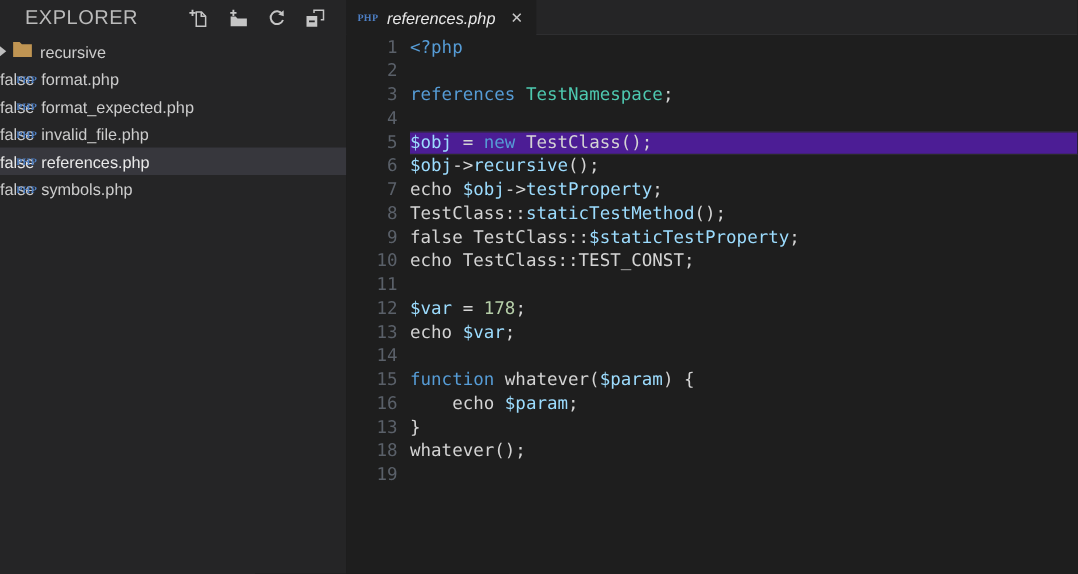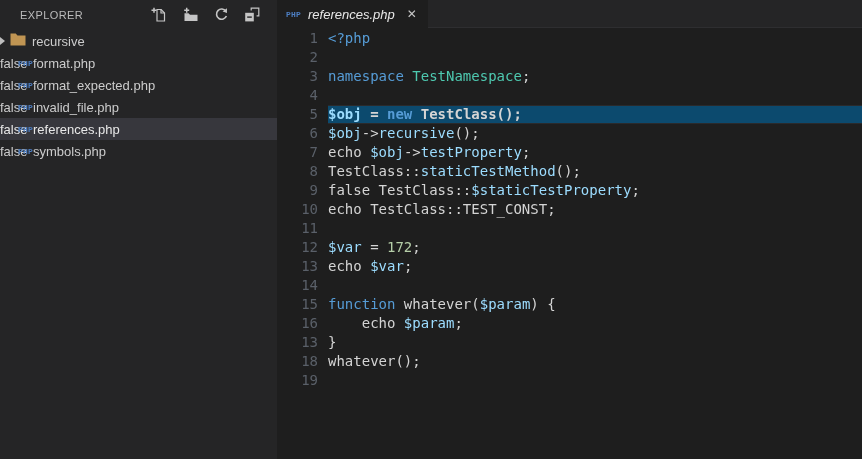--- a/index.html
+++ b/index.html
@@ -7,46 +7,46 @@
     --kw:#569cd6; --vr:#9cdcfe; --ty:#4ec9b0; --nu:#b5cea8; --df:#d4d4d4;
     --ln:#5a6069; --ui-text:#cccccc;
   }
   *{margin:0;padding:0;box-sizing:border-box;}
   html,body{width:862px;height:459px;overflow:hidden;}
   body{background:var(--editor-bg);font-family:"Liberation Sans",sans-serif;position:relative;}
 
   
   .sidebar{position:absolute;left:0;top:0;width:277px;height:459px;background:var(--panel-bg);}
   .sb-header{height:30px;display:flex;align-items:center;padding-left:20px;padding-right:16px;}
-  .sb-title{font-size:11px;color:#bbbbbb;letter-spacing:.4px;flex:0 0 auto;}
+  .sb-title{font-size:16px;color:#bbbbbb;letter-spacing:.4px;flex:0 0 auto;}
   .sb-actions{margin-left:auto;display:flex;gap:13px;}
   .sb-actions .act{width:18px;height:18px;display:flex;align-items:center;justify-content:center;background:none;border:none;cursor:pointer;padding:0;}
   .file-list{padding-top:0;}
   .row{height:22px;display:flex;align-items:center;font-size:13px;color:var(--ui-text);cursor:pointer;}
   .row.selected{background:var(--sel-bg);color:#e8e8e8;}
   .row .indent{width:13px;flex:0 0 auto;}
   .twistie{width:0;height:0;border-top:4px solid transparent;border-bottom:4px solid transparent;border-left:5px solid #bebebe;margin-right:5px;flex:0 0 auto;}
-  .php-badge{font-family:Liberation Mono, monospace;font-weight:bold;font-size:8px;color:#4d7ec2;width:20px;flex:0 0 auto;letter-spacing:.2px;text-align:right;}
+  .php-badge{font-family:Liberation Serif, serif;font-weight:bold;font-size:8px;color:#4d7ec2;width:20px;flex:0 0 auto;letter-spacing:.2px;}
   .folder-ic{width:16px;height:13px;margin-right:6px;flex:0 0 auto;}
   .row .label{white-space:nowrap;}
 
   
   .main{position:absolute;left:277px;top:0;right:0;bottom:0;background:var(--editor-bg);}
   .tabbar{height:28px;display:flex;align-items:stretch;background:linear-gradient(to bottom,var(--panel-bg) 27px,#2e2e30 27px);}
   .tab{display:flex;align-items:center;padding:0 9px 0 9px;background:var(--editor-bg);cursor:pointer;min-width:128px;}
   .tab .php-badge{width:auto;margin-right:7px;}
   .tab .tab-label{font-size:13px;font-style:italic;color:#e8e8e8;margin-right:10px;white-space:nowrap;}
   .tab .close{color:#c8c8c8;font-size:12px;line-height:1;padding:2px;cursor:pointer;font-family:"DejaVu Sans",sans-serif;}
 
   
   .editor{position:absolute;top:28px;left:0;right:0;bottom:0;padding-top:1px;font-family:"DejaVu Sans Mono",monospace;font-size:14px;line-height:19px;cursor:text;}
   .line{display:flex;height:19px;}
   .ln{width:41px;text-align:right;color:var(--ln);flex:0 0 auto;user-select:none;}
   .code{flex:1 1 auto;margin-left:10px;white-space:pre;color:var(--df);}
-  .line.active .code{background:#0c4a6e;box-shadow:inset 0 1px 0 #2a2a2c,inset 0 -1px 0 #2a2a2c;font-weight:bold;}
+  .line.active .code{background:#4c1d95;box-shadow:inset 0 1px 0 #2a2a2c,inset 0 -1px 0 #2a2a2c;}
   .tk-k{color:var(--kw);} .tk-v{color:var(--vr);} .tk-t{color:var(--ty);} .tk-n{color:var(--nu);} .tk-d{color:var(--df);}
 </style>
 </head>
 <body>
 
 <div class="sidebar">
   <div class="sb-header">
     <span class="sb-title">EXPLORER</span>
     <span class="sb-actions">
       <button class="act">
@@ -125,21 +125,21 @@
       <div class="line">
         <div class="ln">1</div>
         <div class="code"><span class="tk-k">&lt;?php</span></div>
       </div>
       <div class="line">
         <div class="ln">2</div>
         <div class="code"></div>
       </div>
       <div class="line">
         <div class="ln">3</div>
-        <div class="code"><span class="tk-k">namespace</span><span class="tk-d"> </span><span class="tk-t">TestNamespace</span><span class="tk-d">;</span></div>
+        <div class="code"><span class="tk-k">references</span><span class="tk-d"> </span><span class="tk-t">TestNamespace</span><span class="tk-d">;</span></div>
       </div>
       <div class="line">
         <div class="ln">4</div>
         <div class="code"></div>
       </div>
       <div class="line active">
         <div class="ln">5</div>
         <div class="code"><span class="tk-v">$obj</span><span class="tk-d"> = </span><span class="tk-k">new</span><span class="tk-d"> TestClass();</span></div>
       </div>
       <div class="line">
@@ -161,21 +161,21 @@
       <div class="line">
         <div class="ln">10</div>
         <div class="code"><span class="tk-d">echo TestClass::TEST_CONST;</span></div>
       </div>
       <div class="line">
         <div class="ln">11</div>
         <div class="code"></div>
       </div>
       <div class="line">
         <div class="ln">12</div>
-        <div class="code"><span class="tk-v">$var</span><span class="tk-d"> = </span><span class="tk-n">172</span><span class="tk-d">;</span></div>
+        <div class="code"><span class="tk-v">$var</span><span class="tk-d"> = </span><span class="tk-n">178</span><span class="tk-d">;</span></div>
       </div>
       <div class="line">
         <div class="ln">13</div>
         <div class="code"><span class="tk-d">echo </span><span class="tk-v">$var</span><span class="tk-d">;</span></div>
       </div>
       <div class="line">
         <div class="ln">14</div>
         <div class="code"></div>
       </div>
       <div class="line">

